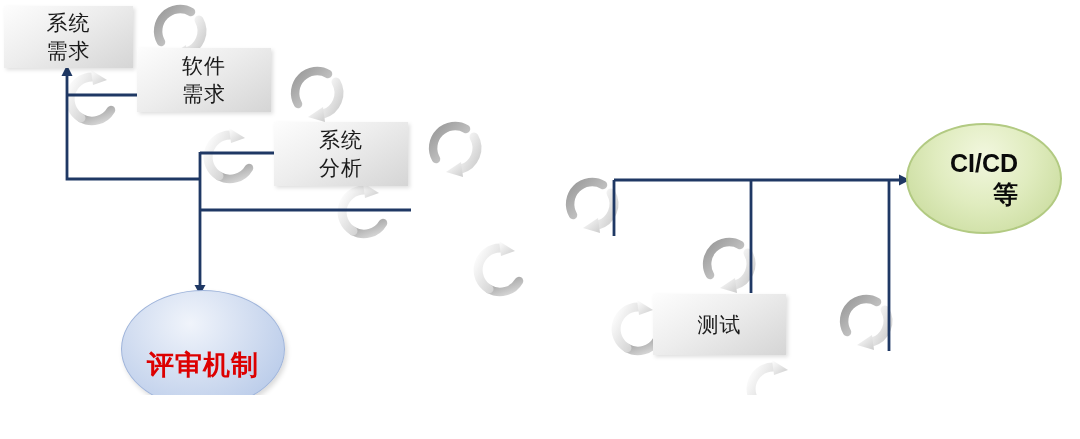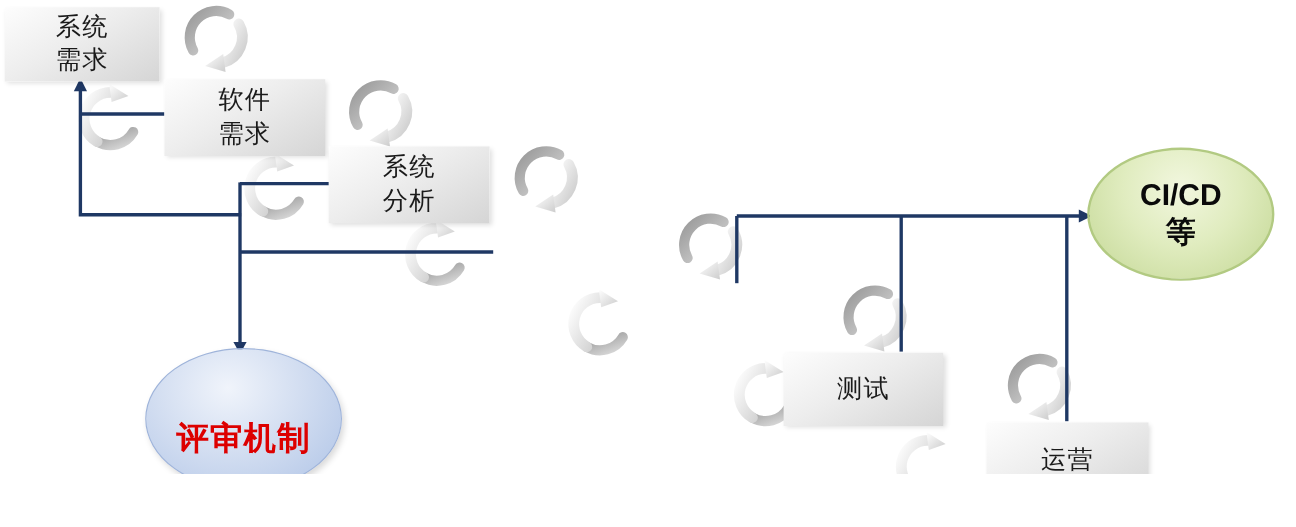--- a/index.html
+++ b/index.html
@@ -29,21 +29,21 @@
   #review-ellipse span{
     color:#dd0000;font-weight:bold;font-size:27px;letter-spacing:1px;margin-top:32px;
   }
   #cicd-ellipse{
     left:906px;top:123px;width:152px;height:107px;
     background:radial-gradient(ellipse at 50% 30%,#f2f7df 0%,#e0ecbf 45%,#c3d794 100%);
     border:2px solid #b2ca82;
   }
   #cicd-ellipse span{
     color:#0a0a0a;font-weight:bold;font-size:25px;line-height:31px;
-    white-space:pre-line;text-align:center;
+    white-space:pre-line;text-align:right;
   }
 </style>
 </head>
 <body>
 
 <div id="stage">
 
   <svg width="1080" height="439" viewBox="0 0 1080 439" aria-hidden="true">
     <defs>
       <linearGradient id="gGray" x1="0" y1="0" x2="1" y2="1">
@@ -98,33 +98,30 @@
       <polygon points="67,65 61.5,76 72.5,76"></polygon>
       <polygon points="200,295 194.5,285 205.5,285"></polygon>
       <polygon points="910,180 899,174.5 899,185.5"></polygon>
     </g>
   </svg>
 
   <div class="node" style="left:4px;top:6px;width:129px;height:62px">
     <span>系统
 需求</span>
   </div>
-  <div class="node" style="left:137px;top:66px;width:134px;height:64px">
+  <div class="node" style="left:137px;top:48px;width:134px;height:64px">
     <span>软件
 需求</span>
   </div>
   <div class="node" style="left:274px;top:122px;width:134px;height:64px">
     <span>系统
 分析</span>
   </div>
   <div class="node" style="left:653px;top:294px;width:133px;height:61px">
     <span>测试</span>
-  </div>
-  <div class="node" style="left:822px;top:352px;width:135px;height:64px">
-    <span>运营</span>
   </div>
 
   <div class="ellipse" id="review-ellipse">
     <span>评审机制</span>
   </div>
   <div class="ellipse" id="cicd-ellipse">
     <span>CI/CD
 等</span>
   </div>
 

